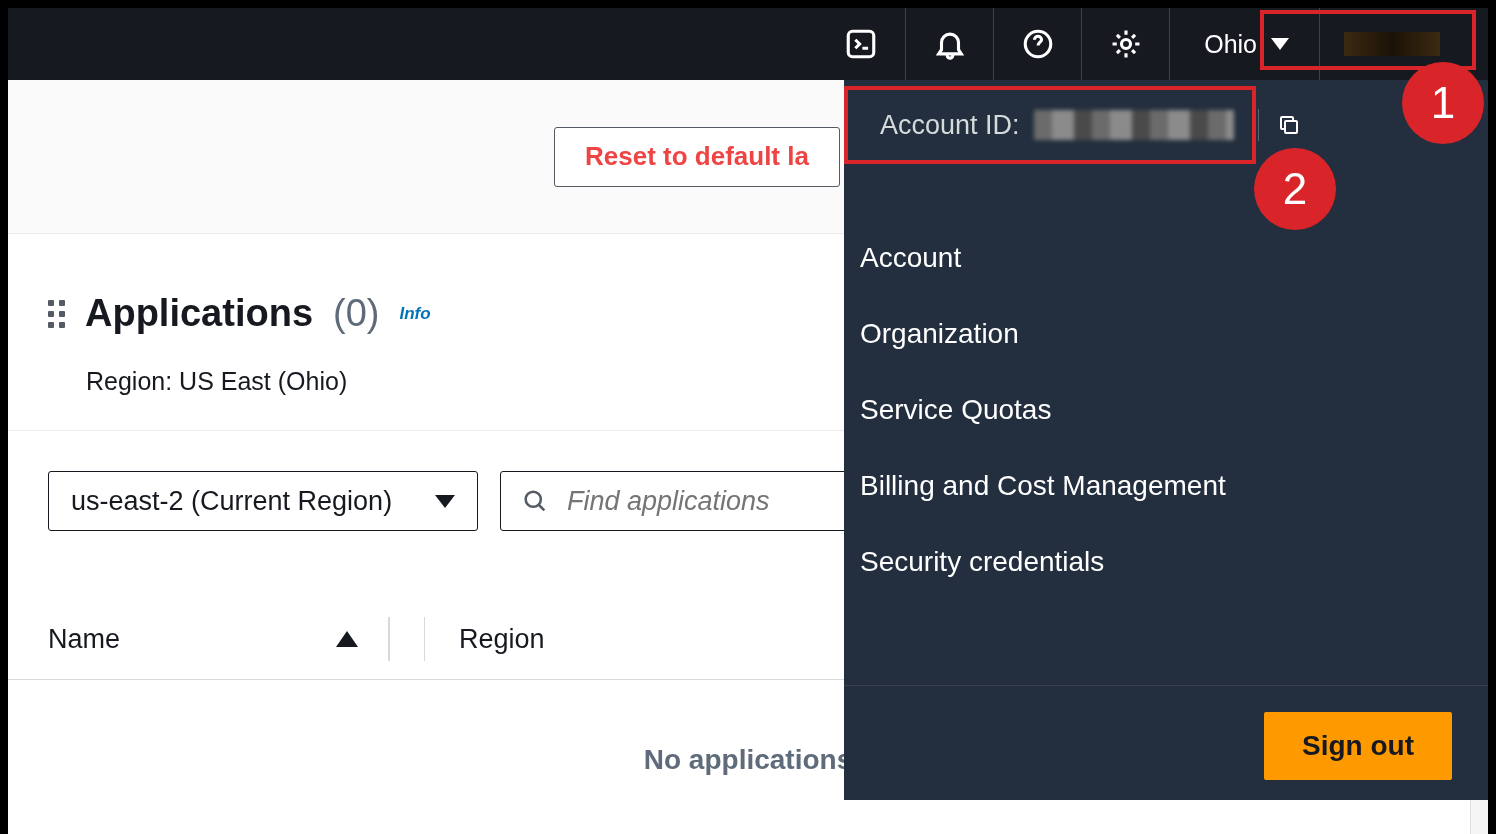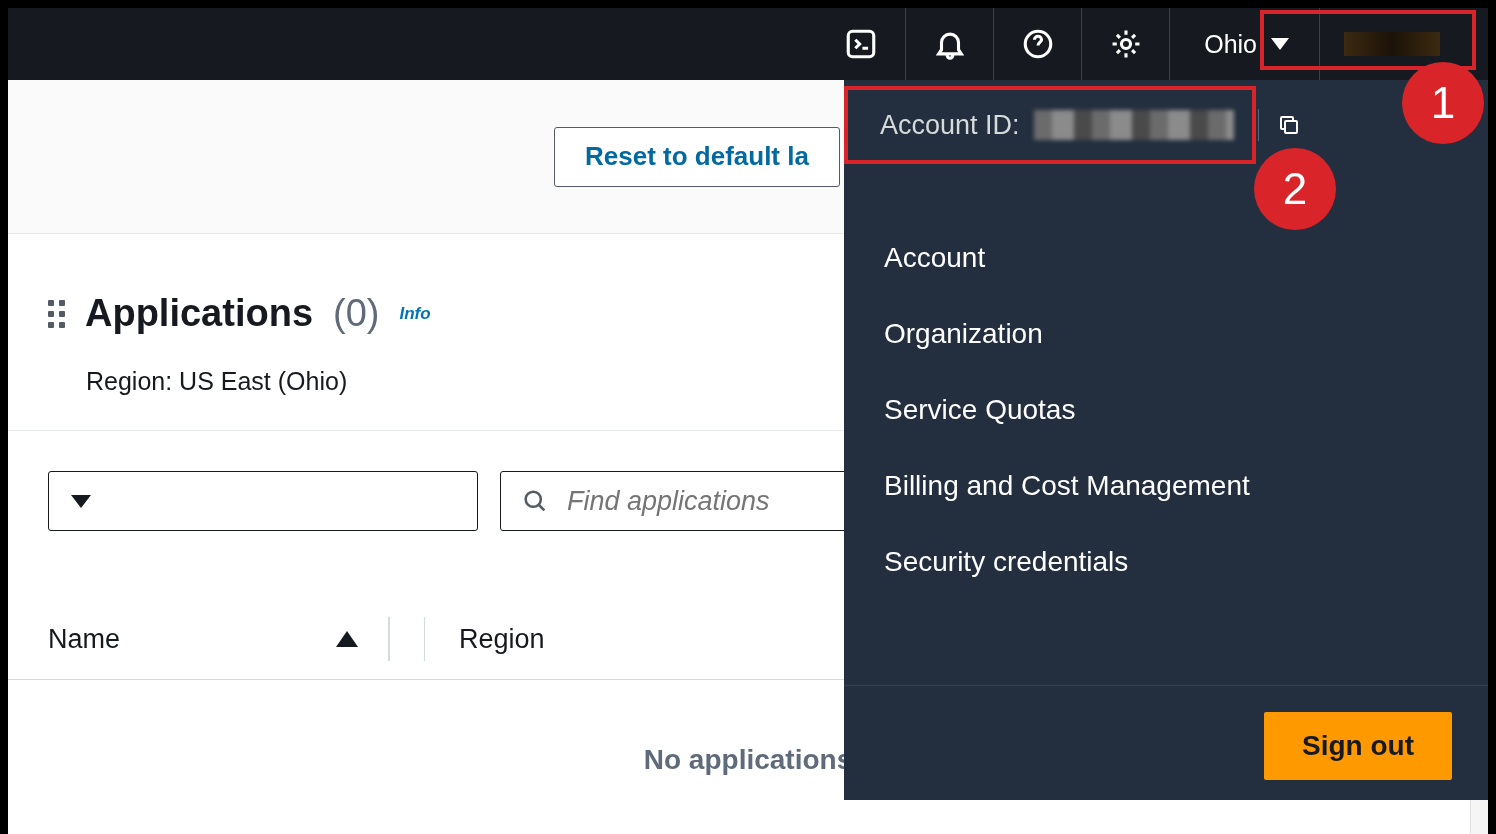--- a/index.html
+++ b/index.html
@@ -16,21 +16,21 @@
     .caret-down { width: 0; height: 0; border-left: 9px solid transparent; border-right: 9px solid transparent; border-top: 12px solid #fff; }
     .nav-user { height: 72px; display: flex; align-items: center; border-left: 1px solid #3b4149; padding: 0 18px 0 24px; cursor: pointer; gap: 14px; position: relative; }
     .user-obscured { width: 96px; height: 24px; background: linear-gradient(90deg,#3c2a12,#1b1207,#3c2a12); }
     .callout-1 { position: absolute; top: 10px; right: 20px; width: 216px; height: 60px; border: 4px solid #d9242a; z-index: 50; pointer-events: none; }
     .badge { position: absolute; width: 82px; height: 82px; border-radius: 50%; background: #d9242a; color: #fff; display: flex; align-items: center; justify-content: center; font-size: 44px; font-weight: 400; z-index: 60; }
     .badge-1 { top: 62px; right: 12px; }
     .badge-2 { top: 148px; right: 160px; }
 
     
     .toolbar { height: 154px; border-bottom: 1px solid #e9ebed; display: flex; align-items: center; padding-left: 546px; background: #fafafa; }
-    .reset-btn { height: 60px; padding: 0 30px; border: 1.5px solid #545b64; border-radius: 3px; background: #fff; font-size: 26px; font-weight: 700; color: #0369a1; cursor: pointer; }
+    .reset-btn { height: 60px; padding: 0 30px; border: 1.5px solid #545b64; border-radius: 3px; background: #fff; font-size: 26px; font-weight: 700; color: #ef4444; cursor: pointer; }
 
     
     .apps-header { padding: 58px 0 34px 40px; border-bottom: 1px solid #e9ebed; }
     .apps-title-row { display: flex; align-items: center; gap: 20px; }
     .drag-handle { display: grid; grid-template-columns: 6px 6px; grid-auto-rows: 6px; gap: 5px 5px; cursor: grab; }
     .drag-handle span { background: #545b64; width: 6px; height: 6px; border-radius: 1px; }
     .apps-title { font-size: 38px; font-weight: 800; color: #16191f; }
     .apps-count { font-size: 38px; font-weight: 400; color: #5f6b7a; }
     .info-link { font-size: 17px; font-weight: 700; color: #0073bb; cursor: pointer; font-style: italic; }
     .apps-sub { margin-top: 32px; margin-left: 38px; font-size: 25px; color: #16191f; }
@@ -56,21 +56,21 @@
     .table-empty { text-align: center; padding-top: 64px; font-size: 28px; font-weight: 700; color: #5f6b7a; }
 
     
     .dropdown { position: absolute; top: 72px; right: 0; width: 644px; background: #232f3e; color: #fff; z-index: 40; height: 720px; display: flex; flex-direction: column; }
     .dd-account-row { position: relative; height: 90px; display: flex; align-items: center; padding: 0 36px; gap: 14px; }
     .dd-account-label { font-size: 27px; color: #d5dbdb; }
     .dd-account-blur { width: 200px; height: 30px; background: repeating-linear-gradient(90deg,#6b6b6b 0 18px,#8b8b8b 18px 40px,#4a4a4a 40px 58px); filter: blur(2px); }
     .dd-copy { margin-left: 10px; cursor: pointer; border-left:1px solid #5a6575; padding-left:18px; height:32px; display:flex; align-items:center;}
     .callout-2 { position: absolute; top: 86px; left: 844px; width: 412px; height: 78px; border: 4px solid #d9242a; z-index: 55; pointer-events: none; }
     .dd-items { padding: 50px 0 0 0; flex: 1; }
-    .dd-item { font-size: 28px; color: #fff; padding: 22px 40px; cursor: pointer; }
+    .dd-item { font-size: 28px; color: #fff; padding: 22px 16px; cursor: pointer; }
     .dd-divider { height: 1px; background: #3b4149; margin: 24px 0 26px 0; }
     .dd-signout-row { padding: 0 36px 20px 0; display: flex; justify-content: flex-end; }
     .signout-btn { background: #ff9900; color: #16191f; border: none; font-size: 28px; font-weight: 700; padding: 18px 38px; border-radius: 2px; cursor: pointer; }
 
     .right-scroll { position:absolute; top:80px; right:0; width:18px; bottom:0; background:#f5f5f5; border-left:1px solid #e0e0e0; }
     .right-scroll::after{ content:''; position:absolute; top:0; left:2px; width:12px; height:260px; background:#c1c1c1; border-radius:6px;}
   </style>
 </head>
 <body>
 
@@ -125,20 +125,21 @@
         </div>
       <span class="apps-title">Applications</span>
       <span class="apps-count">(0)</span>
       <span class="info-link">Info</span>
     </div>
     <div class="apps-sub">Region: US East (Ohio)</div>
   </div>
 
   <div class="filter-row">
     <div class="select-box select-region">
+      <span class="select-label">us-east-2 (Current Region)</span>
       <span class="chev"></span>
     </div>
     <div class="search-box">
       <svg width="28" height="28" viewBox="0 0 24 24" style="stroke:#545b64;fill:none;stroke-width:2.2">
           <circle cx="10.5" cy="10.5" r="6.5"></circle>
           <path d="M20 20l-4.8-4.8"></path>
         </svg>
       <input class="search-input" placeholder="Find applications" style="">
     </div>
   </div>

